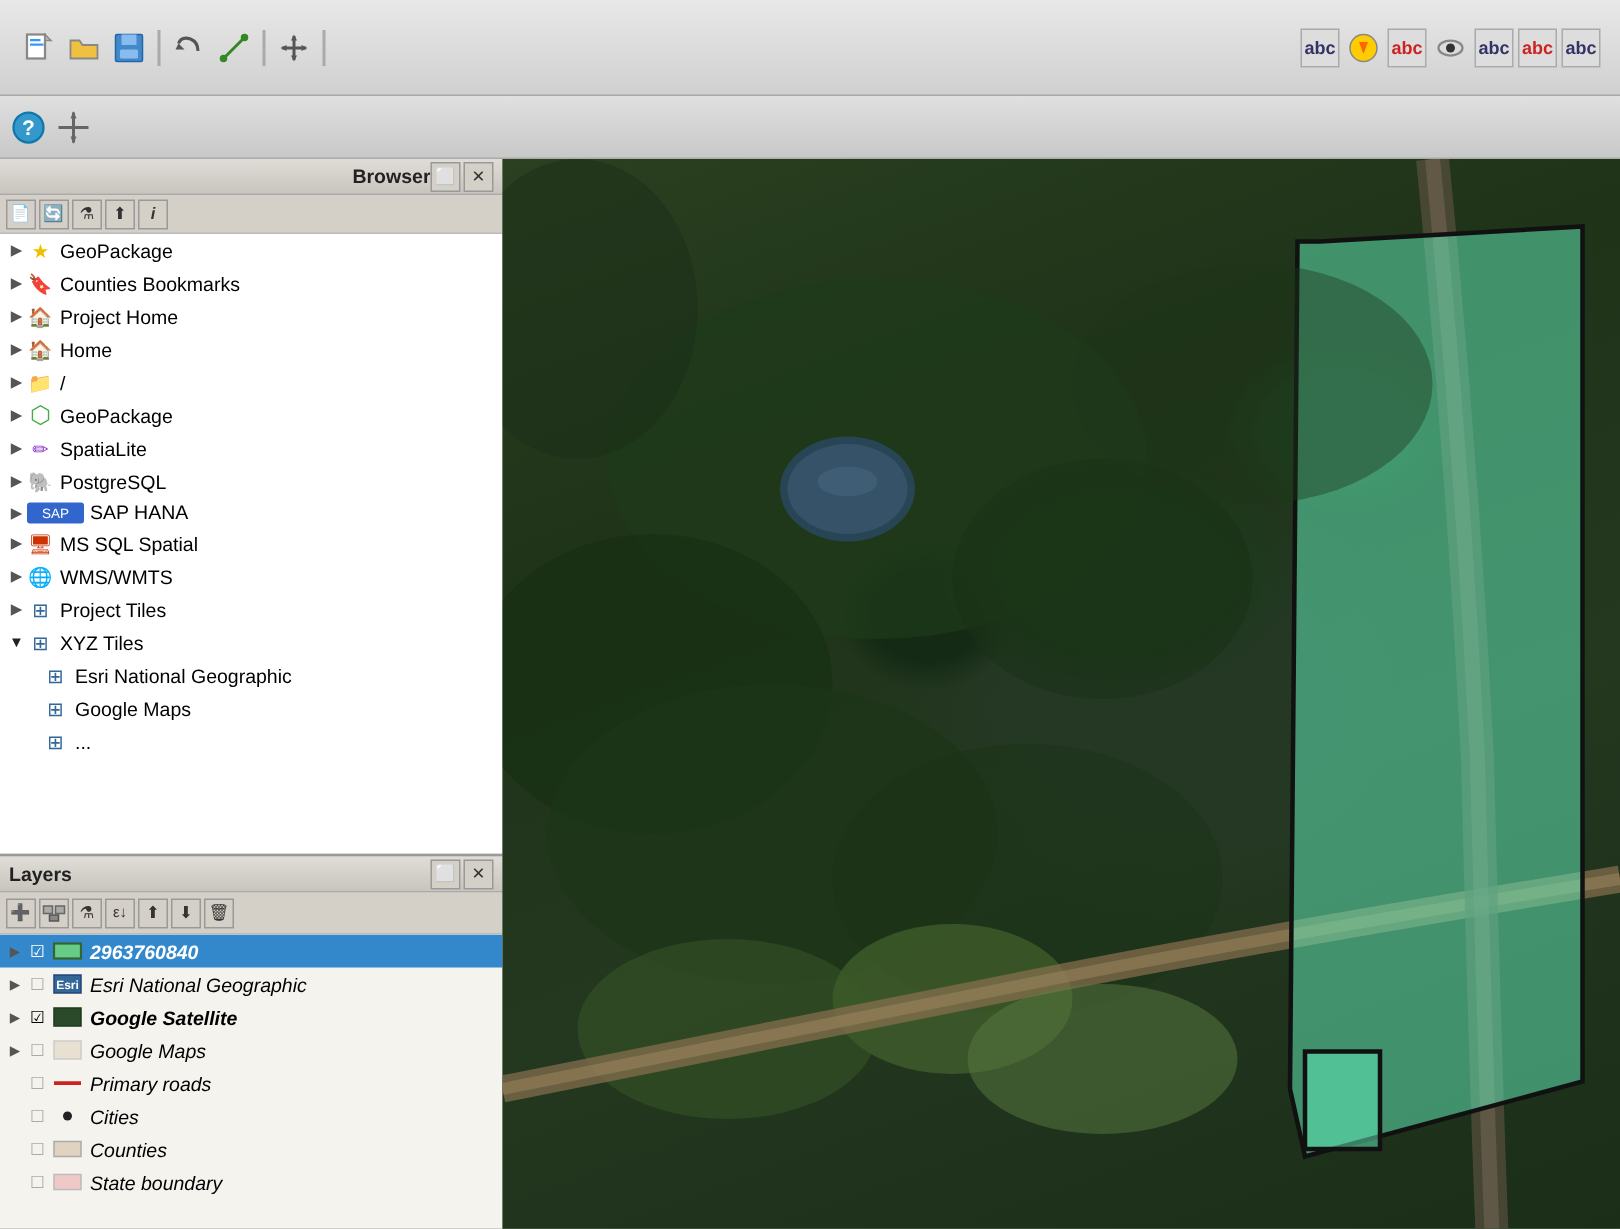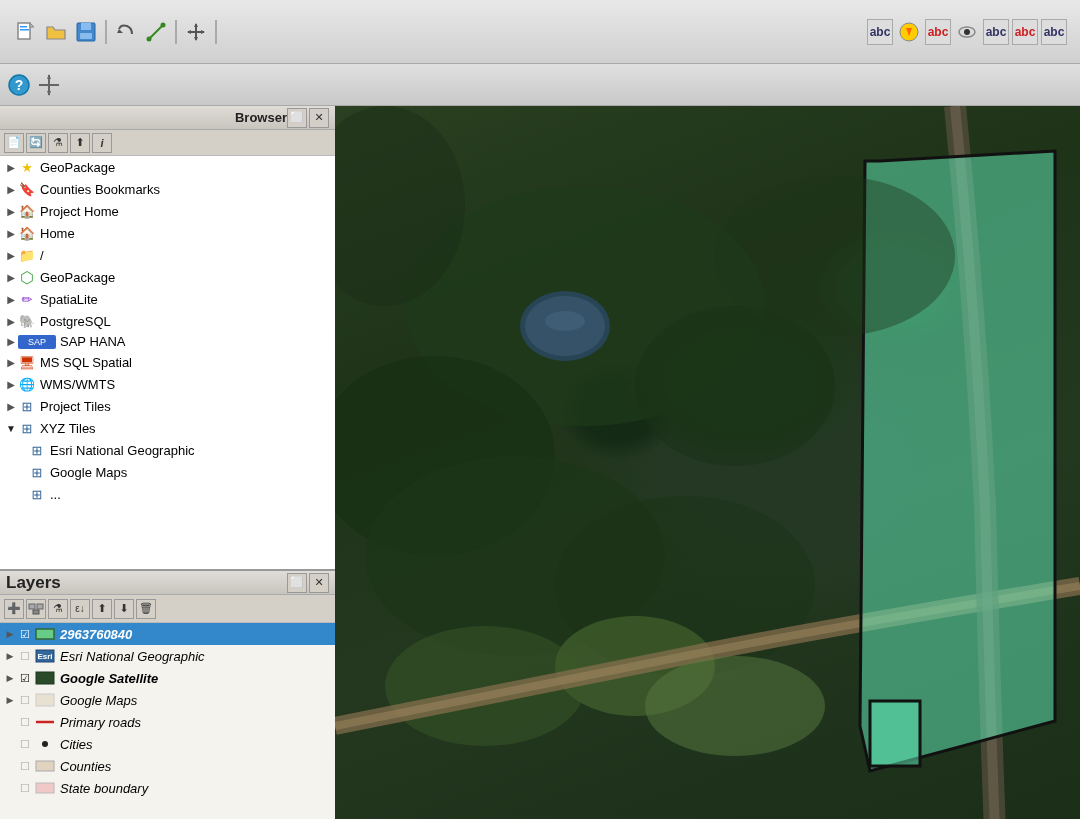--- a/index.html
+++ b/index.html
@@ -123,21 +123,21 @@
       background: linear-gradient(to bottom, #e0ddd8, #c8c5be);
       border-bottom: 1px solid #aaa;
       padding: 3px 6px;
       display: flex;
       align-items: center;
       justify-content: space-between;
       height: 24px;
     }
     #layers-title {
       font-weight: bold;
-      font-size: 17px;
+      font-size: 13px;
       color: #222;
     }
     #layers-toolbar {
       background: #d4d0c8;
       border-bottom: 1px solid #bbb;
       display: flex;
       align-items: center;
       padding: 2px 4px;
       gap: 2px;
       height: 28px;

